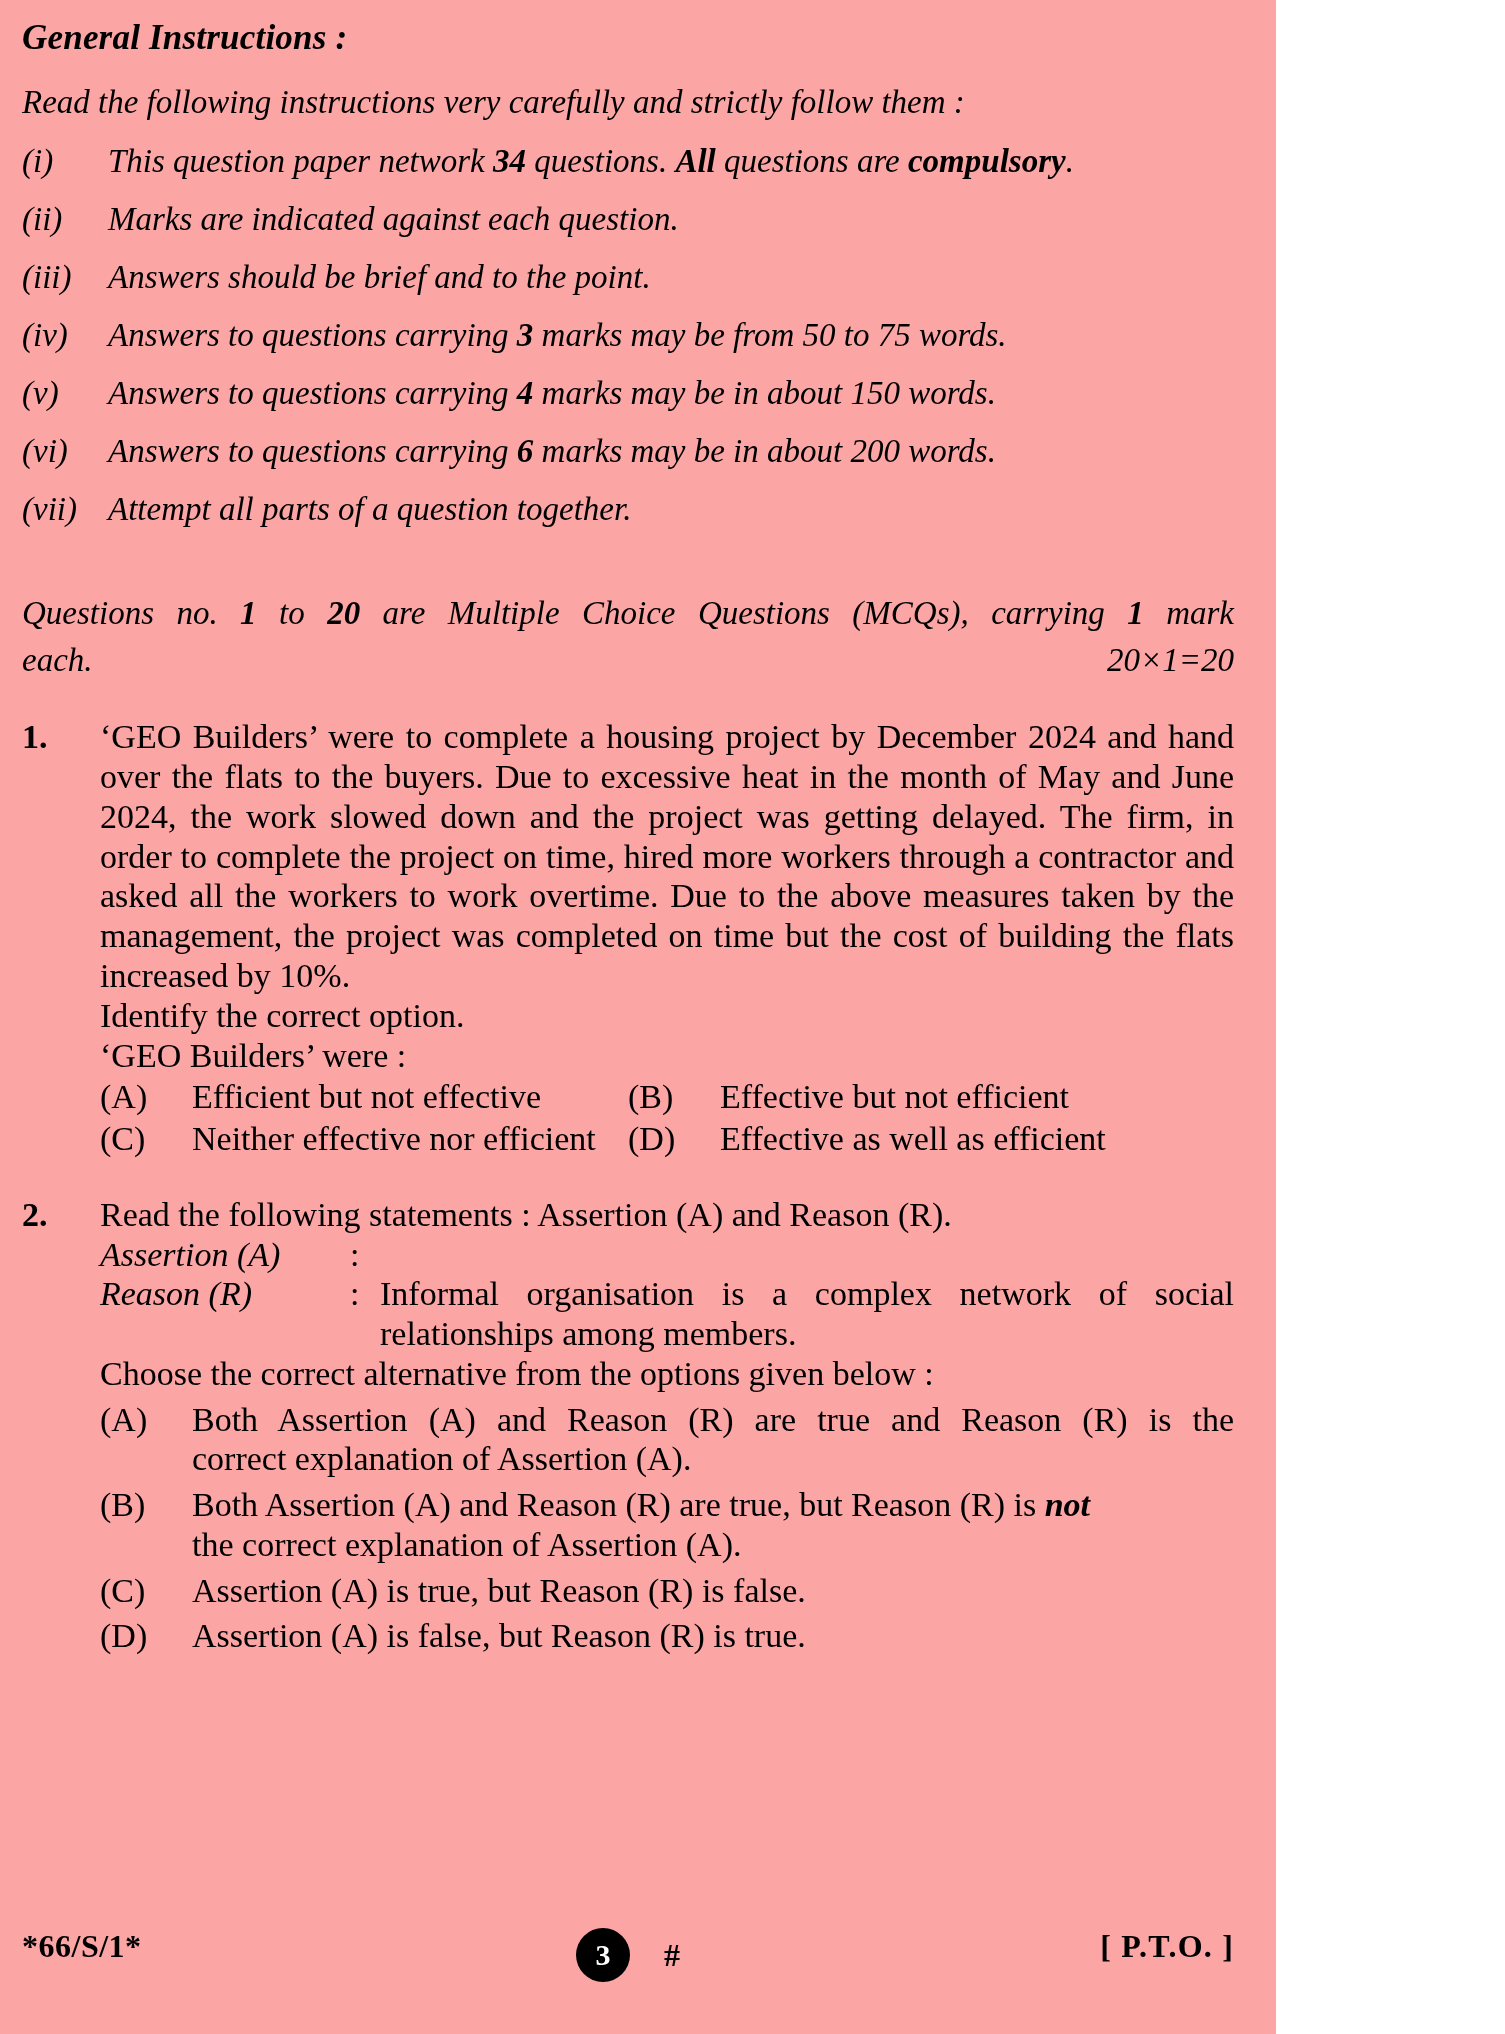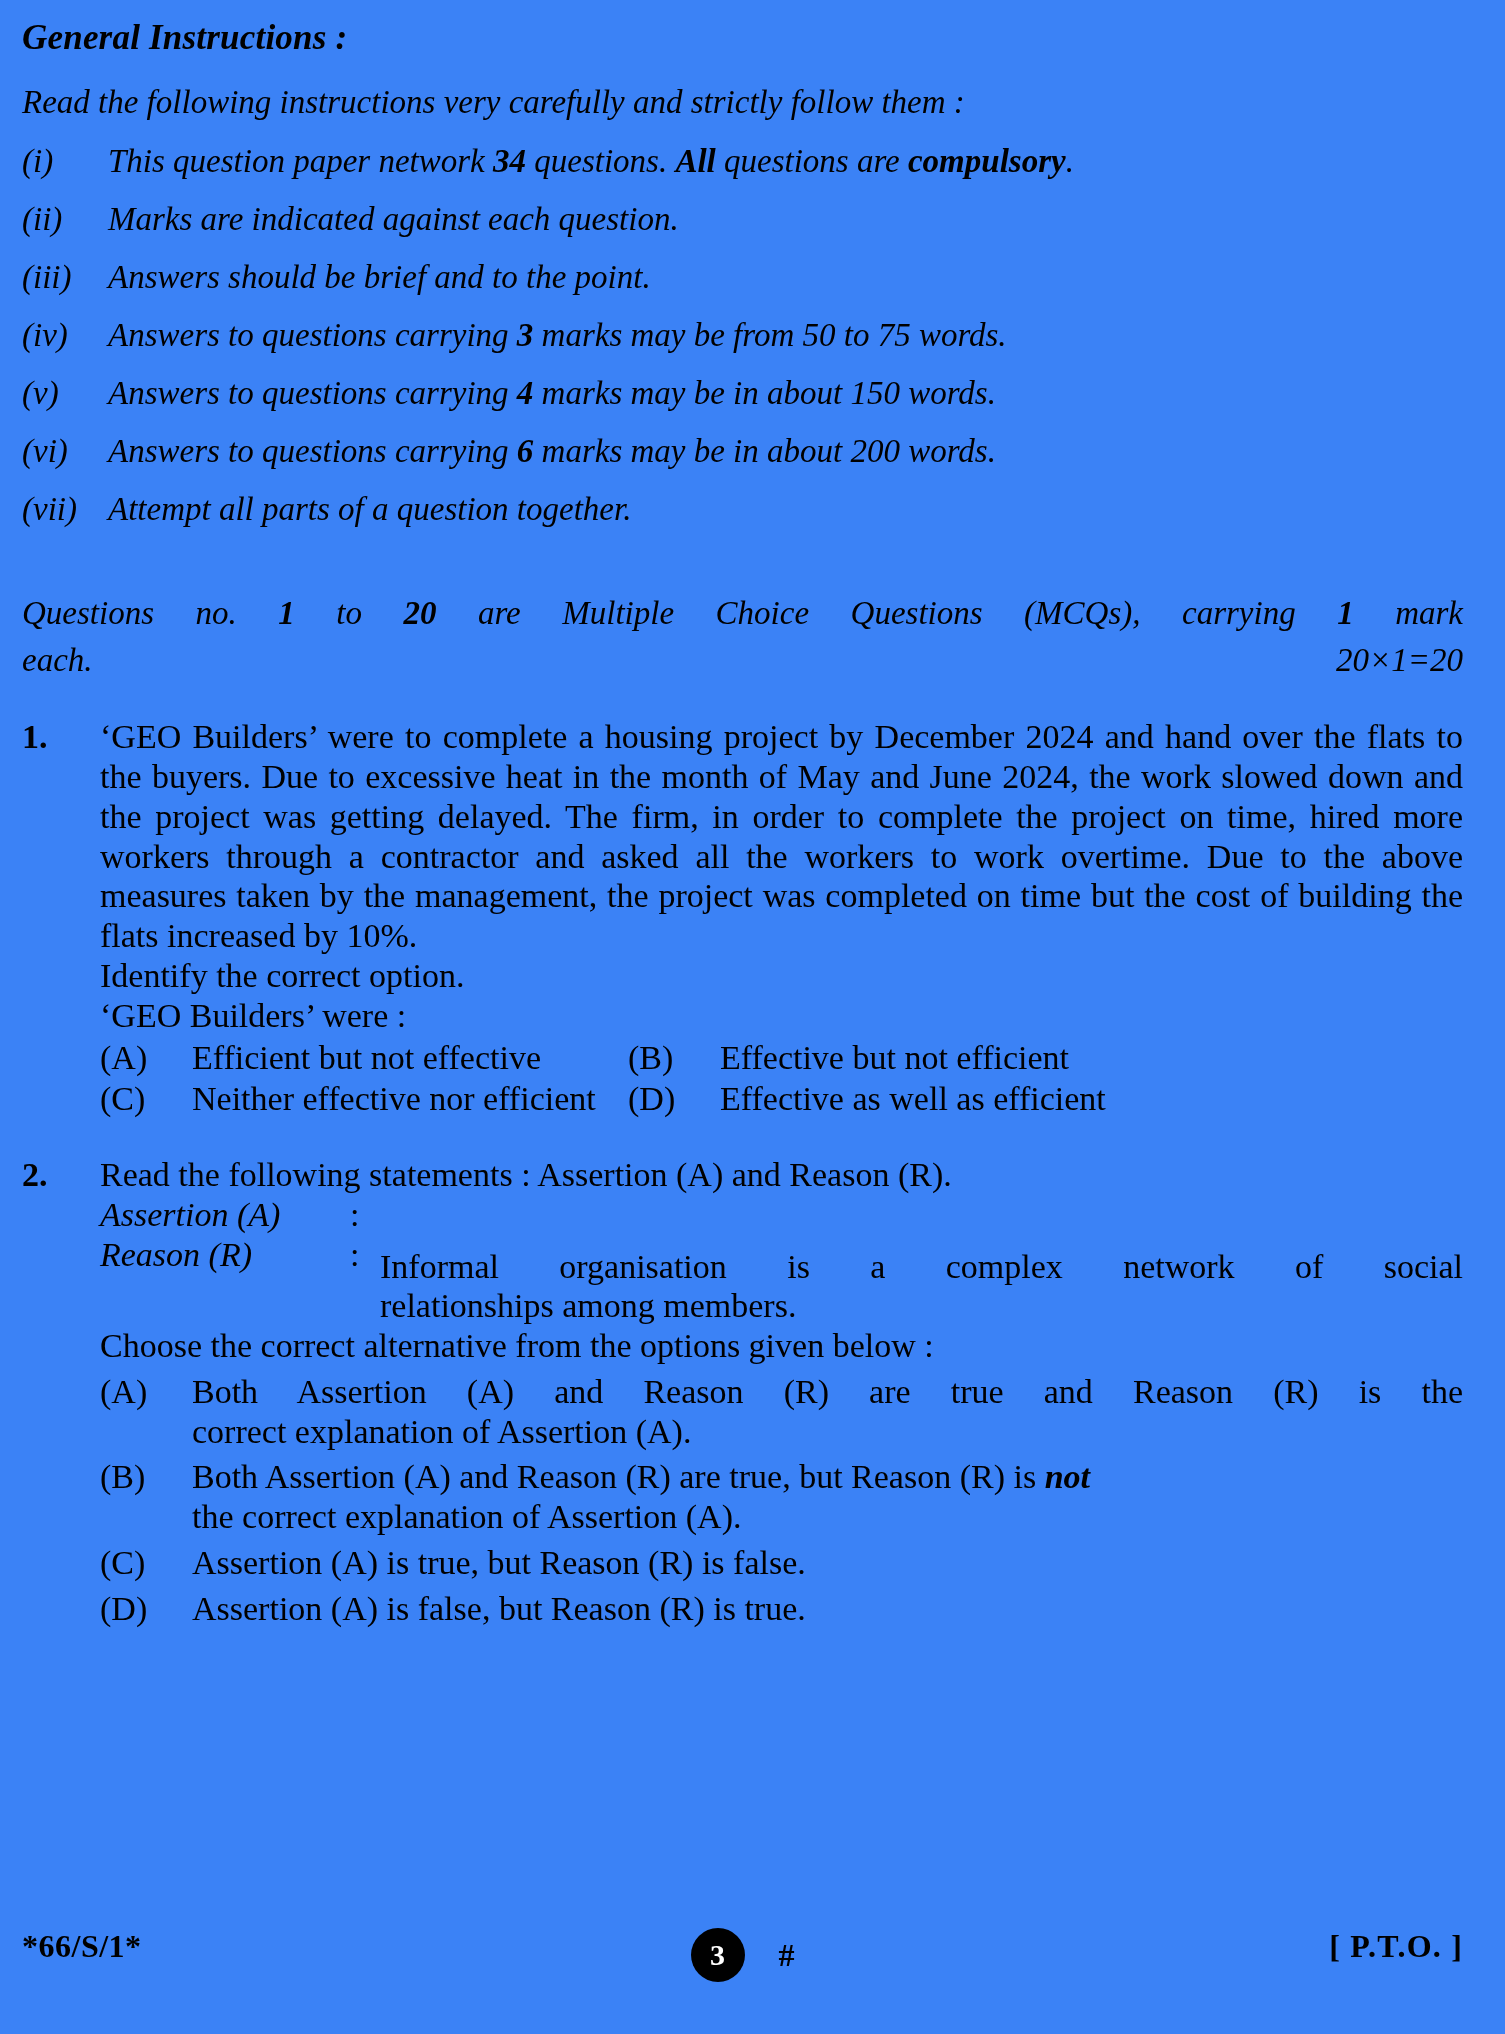--- a/index.html
+++ b/index.html
@@ -6,25 +6,25 @@
     margin: 0;
     padding: 0;
     background: #ffffff;
   }
   body {
     font-family: "Liberation Serif", "DejaVu Serif", serif;
     color: #000000;
   }
   .page {
     position: relative;
-    width: 1505px;
+    width: 1276px;
     height: 2034px;
     box-sizing: border-box;
     padding: 14px 42px 0 22px;
-    background: #3b82f6;
+    background: #fca5a5;
     overflow: hidden;
   }
 
   
   .gi-title {
     font-style: italic;
     font-weight: bold;
     font-size: 35px;
     letter-spacing: 0.2px;
     margin: 4px 0 26px 0;
@@ -293,21 +293,21 @@
       <p class="plain-line">Read the following statements : Assertion (A) and Reason (R).</p>
 
       <div class="ar-row">
         <div class="ar-label">Assertion (A)</div>
         <div class="ar-colon">:</div>
       </div>
 
       <div class="ar-row">
         <div class="ar-label">Reason (R)</div>
         <div class="ar-colon">:</div>
-        <div class="ar-text" style="text-align-last: justify; margin-top: 12px;">Informal organisation is a complex network of social</div>
+        <div class="ar-text" style="text-align-last: justify;">Informal organisation is a complex network of social</div>
       </div>
       <p class="plain-line ar-cont">relationships among members.</p>
 
       <p class="plain-line">Choose the correct alternative from the options given below :</p>
 
       <div class="opts1">
         <div class="orow">
           <div class="olab">(A)</div>
           <div class="otext">
               <span style="display:block;text-align-last:justify;">Both Assertion (A) and Reason (R) are true and Reason (R) is the</span>

